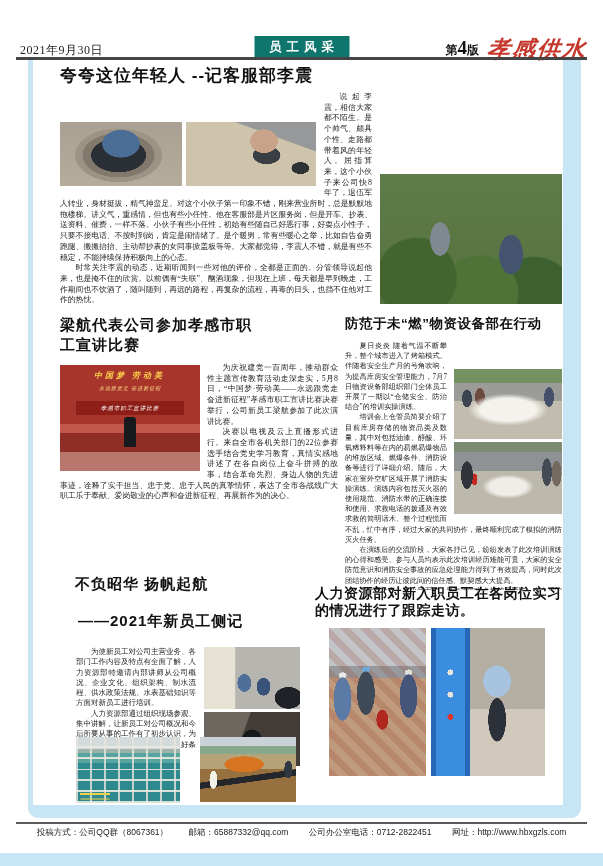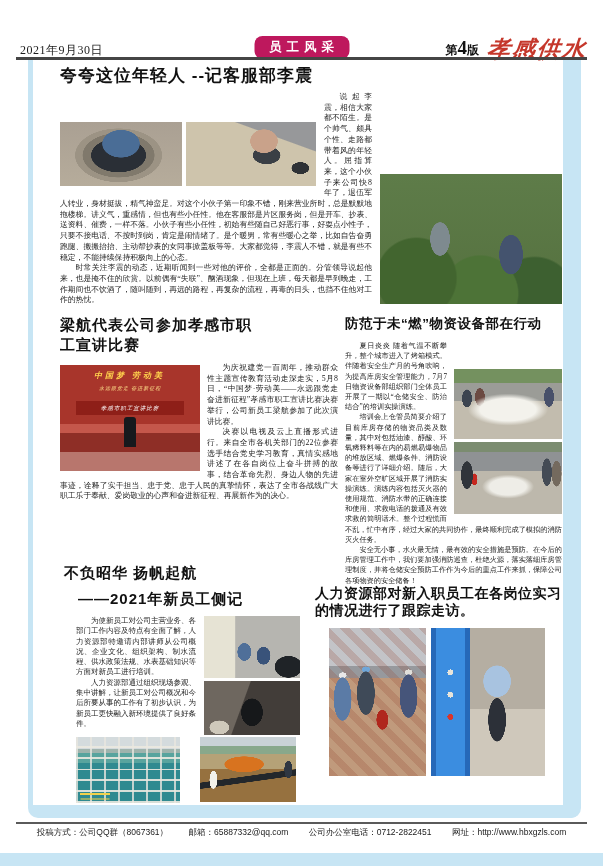--- a/index.html
+++ b/index.html
@@ -41,21 +41,21 @@
   #a2 .ttl{font-size:15px;line-height:20px;width:205px;margin:0 0 8px 0;letter-spacing:1px;}
   #a2 .bd{font-size:7.8px;line-height:10.7px;}
   .a2-photo{float:left;width:140px;height:106px;margin:2px 7px 4px 0;}
 
   #a3{left:345px;top:315px;width:217px;height:275px;}
   #a3 .ttl{font-size:13.5px;white-space:nowrap;margin:0 0 8px 0;letter-spacing:.5px;}
   #a3 .bd{font-size:7.2px;line-height:10.2px;}
   .a3-photos{float:right;width:108px;margin:28px 0 6px 7px;display:flex;flex-direction:column;gap:3px;}
 
   #a4{left:60px;top:558px;width:240px;height:246px;overflow:visible;}
-  #a4 .ttl{font-size:15px;line-height:22px;margin:4px;letter-spacing:1px;}
+  #a4 .ttl{font-size:15px;line-height:22px;margin:15px;letter-spacing:1px;}
   #a4 .ttl2{margin-left:18px;}
   .a4-row{display:flex;margin:6px 0 0 16px;gap:8px;}
   .a4-text{width:122px;height:120px;overflow:hidden;font-size:7.5px;line-height:10.3px;}
   .a4-photocol{width:96px;display:flex;flex-direction:column;gap:3px;}
   .a4-bottom{position:absolute;left:16px;top:179px;display:flex;gap:20px;}
 
   #a5{left:315px;top:585px;width:254px;overflow:visible;}
   #a5 .ttl{font-size:14px;line-height:17px;margin:0;letter-spacing:.5px;}
   .a5-photos{display:flex;gap:5px;margin:9px 0 0 14px;}
 
@@ -137,21 +137,21 @@
      radial-gradient(circle 3px at 17% 60%,#d8352b 0 97%,rgba(0,0,0,0) 100%),
      linear-gradient(90deg,#2668b8 0 4%,#3b8de0 4% 30%,#2668b8 30% 34%,rgba(0,0,0,0) 34.5%),
      linear-gradient(#b5aea2 0 55%,#cfc8bb 55%);}
 </style>
 </head>
 <body>
 
 <div class="page" style="--lb:#c7e5f4">
 
   <div class="hdr-date">2021年9月30日</div>
-  <div class="hdr-section hd" style="background:#be185d;border-radius:8px;">员工风采</div>
+  <div class="hdr-section hd" style="background:#0f766e;">员工风采</div>
   <div class="hdr-right">
     <div class="pageno hd"><span>第</span><b>4</b><span>版</span></div>
     <div class="masthead" style="color:#c5372b;">孝感供水</div>
   </div>
   <div class="hdr-rule"></div>
 
   <div class="frame"></div>
 
   <div class="art" id="a1">
     <h2 class="ttl hd">夸夸这位年轻人 --记客服部李震</h2>
@@ -183,20 +183,21 @@
 
   <div class="art" id="a3">
     <h2 class="ttl hd">防范于未“燃”物资设备部在行动</h2>
     <div class="bd">
       <div class="a3-photos">
         <div class="ph ph-smoke" style="height:70px;width:108px;"></div>
         <div class="ph ph-ext" style="height:72px;width:108px;"></div>
       </div>
       <p>夏日炎炎 随着气温不断攀升，整个城市进入了烤箱模式。伴随着安全生产月的号角吹响，为提高库房安全管理能力，7月7日物资设备部组织部门全体员工开展了一期以“仓储安全、防治结合”的培训实操演练。</p>
       <p>培训会上仓管员简要介绍了目前库房存储的物资品类及数量，其中对包括油漆、醇酸、环氧稀释料等在内的易燃易爆物品的堆放区域、燃爆条件、消防设备等进行了详细介绍。随后，大家在室外空旷区域开展了消防实操演练。演练内容包括灭火器的使用规范、消防水带的正确连接和使用、求救电话的拨通及有效求救的简明话术。整个过程慌而不乱，忙中有序，经过大家的共同协作，最终顺利完成了模拟的消防灭火任务。</p>
+      <p>在演练后的交流阶段，大家各抒己见，纷纷发表了此次培训演练的心得和感受。参与人员均表示此次培训经历难能可贵，大家的安全防范意识和消防安全事故的应急处理能力得到了有效提高，同时此次团结协作的经历让彼此间的信任感、默契感大大提高。</p>
       <p>安全无小事，水火最无情，最有效的安全措施是预防。在今后的库房管理工作中，我们要加强消防巡查，杜绝火源，落实落细库房管理制度，并将仓储安全预防工作作为今后的重点工作来抓，保障公司各项物资的安全储备！</p>
     </div>
   </div>
 
   <div class="art" id="a4">
     <div class="ttl hd">不负昭华 扬帆起航</div>
     <div class="ttl ttl2 hd">——2021年新员工侧记</div>
     <div class="a4-row">
       <div class="a4-text">
         <p>为使新员工对公司主营业务、各部门工作内容及特点有全面了解，人力资源部特邀请内部讲师从公司概况、企业文化、组织架构、制水流程、供水政策法规、水表基础知识等方面对新员工进行培训。</p>

